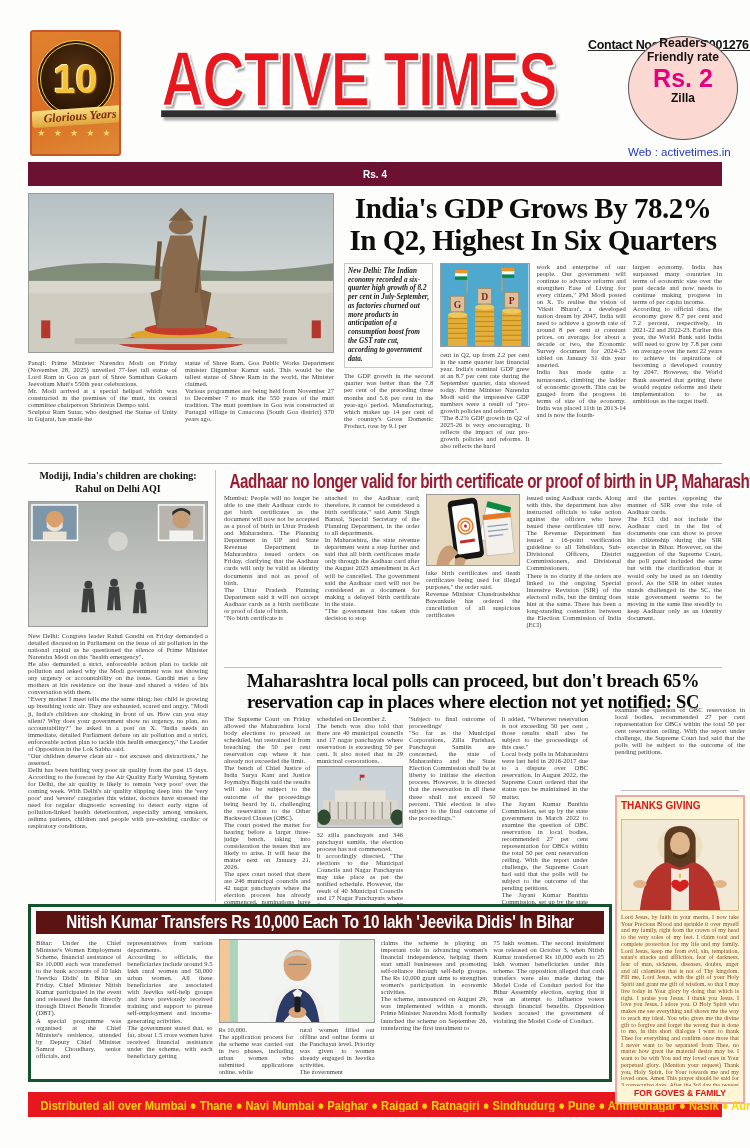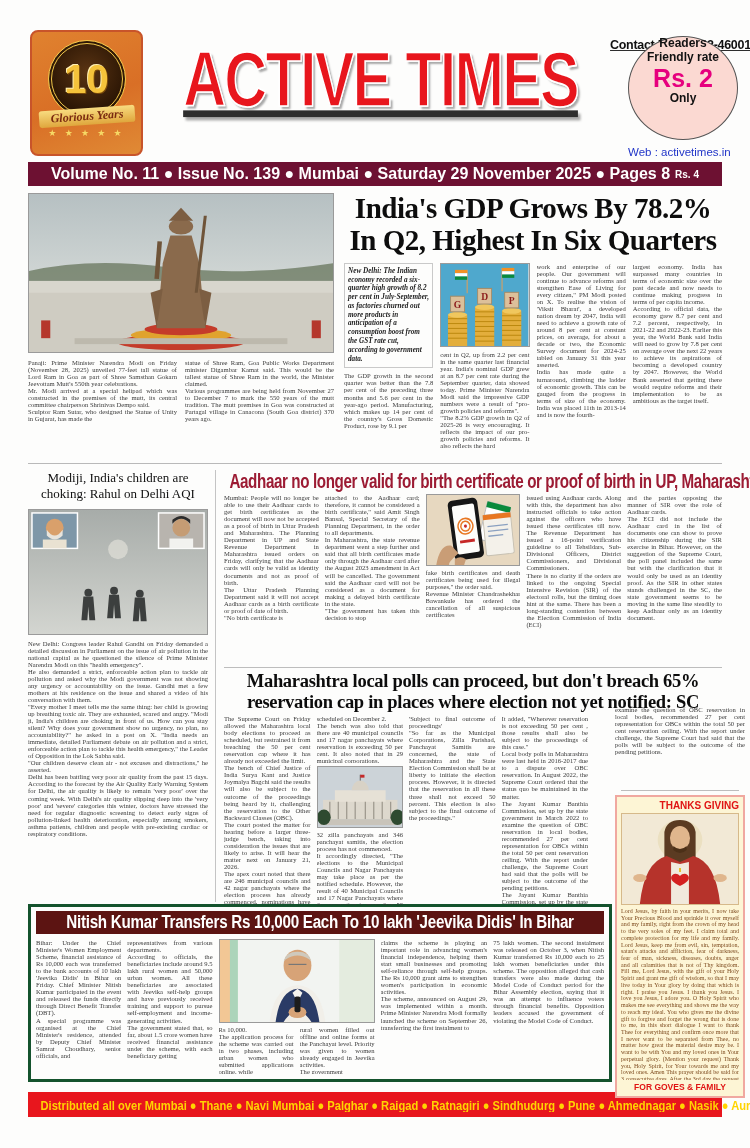--- a/index.html
+++ b/index.html
@@ -5,23 +5,23 @@
   * { margin:0; padding:0; box-sizing:border-box; }
   html,body { background:#ffffff; }
   .page {
     position:relative; width:750px; height:1148px; margin:0 auto;
     background:#fdfdfc; overflow:hidden;
     font-family:"Liberation Serif", serif; color:#2e2e2e;
   }
   
   .masthead { height:160px; display:flex; padding:30px 6px 0 30px; gap:8px; }
   .logo-box {
-    width:113px; height:126px; flex:none; position:relative;
+    width:91px; height:126px; flex:none; position:relative;
     background:linear-gradient(160deg,#e0822f,#d96f26 55%,#e08a35);
-    border:2px solid #c8542a; border-radius:8px; text-align:center; overflow:hidden;
+    border:2px solid #c8542a; border-radius:3px; text-align:center; overflow:hidden;
   }
   .logo-circle {
     width:78px; height:78px; margin:8px auto 0; border-radius:50%;
     background:radial-gradient(circle at 50% 40%, #5a3413, #2d1705 70%);
     border:4px double #f2c94c; display:flex; align-items:center; justify-content:center;
   }
   .logo-ten {
     font-family:"Liberation Sans",sans-serif; font-weight:bold; font-size:40px;
     color:#f5c33b; text-shadow:1px 1px 0 #7a4a0a, -1px -1px 0 #fff0b3;
   }
@@ -92,21 +92,21 @@
   .gdp-col { flex:1; min-width:0; }
   .gdp-intro {
     border:1px solid #c9c9c9; padding:3px 3px 4px; font-weight:bold; font-style:italic;
     font-size:7.2px; line-height:1.22; text-align:left; white-space:pre-line; color:#222;
     margin-bottom:4px;
   }
   .gdp-img { height:84px; margin-bottom:4px; }
   
   .middle-band { height:438px; margin:0 28px; padding-top:6px; display:flex; }
   .rahul { width:188px; flex:none; padding-right:7px; border-right:1px solid #c4c4c4; }
-  .rahul-headline { font-weight:normal; font-size:13px; line-height:1.25; text-align:center; color:#101010; }
+  .rahul-headline { font-weight:bold; font-size:10px; line-height:1.25; text-align:center; color:#101010; }
   .rahul-photo { height:126px; margin:6px 0 5px; }
   .rahul-body { height:288px; }
   .right-part { flex:1; min-width:0; padding-left:8px; }
   .aadhaar-headline { height:24px; text-align:center; }
   .aadhaar-headline span {
     display:inline-block; font-family:"Liberation Sans",sans-serif; font-weight:bold;
     font-size:15.5px; color:#9c1b33; letter-spacing:-0.4px; white-space:nowrap;
     transform:scale(0.98,1.3); transform-origin:center top;
   }
   .aadhaar-cols { display:flex; gap:6px; height:168px; }
@@ -115,21 +115,21 @@
   .polls-rule { border-top:1px solid #bdbdbd; margin:5px 0 3px; }
   .polls-headline { height:44px; font-weight:bold; font-size:18.5px; line-height:1.15; text-align:center; color:#0c0c0c; letter-spacing:-0.3px; }
   .polls-cols { display:flex; gap:6px; height:190px; margin-right:134px; }
   .polls-col { flex:1; min-width:0; display:flex; flex-direction:column; }
   .sc-img { height:62px; margin:3px 0; }
   
   .right-rail { position:absolute; top:706px; right:5px; width:130px; }
   .rail-col5 { height:80px; }
   .rail-rule { border-top:1px solid #bdbdbd; margin:4px 6px; }
   .ad-box { border:2px solid #f0a8a0; background:#fdf5d5; padding:3px 4px 4px; }
-  .ad-title { text-align:right; color:#e01414; font-family:"Liberation Sans",sans-serif; font-weight:bold; font-size:10px; margin-bottom:2px; }
+  .ad-title { text-align:left; color:#e01414; font-family:"Liberation Sans",sans-serif; font-weight:bold; font-size:10px; margin-bottom:8px; }
   .ad-img { height:92px; margin-bottom:3px; border:1px solid #d6b98a; }
   .ad-body { font-size:6px; line-height:1.12; text-align:justify; color:#7d4a1e; white-space:pre-line; overflow:hidden; height:172px; }
   .ad-footer { text-align:center; color:#e01414; font-family:"Liberation Sans",sans-serif; font-weight:bold; font-size:8.5px; margin-top:2px; }
   
   .nitish-band { height:180px; margin:2px 28px 0; }
   .nitish-box { width:584px; height:178px; border:3px solid #14532d; padding:4px 5px; background:#fdfdfc; }
   .nitish-bar {
     background:#5c1412; color:#fff; text-align:center; padding:2px 0 3px;
   }
   .nitish-bar span {
@@ -167,28 +167,27 @@
     </div>
     <div class="mast-center">
       <div class="paper-title">ACTIVE TIMES</div>
       <div class="contact-line">Contact Nos. : 022-46001276 • 022-46007644 • 7718872559 • 9892392559 • 9833891888 • 9833852111</div>
     </div>
     <div class="mast-right">
       <div class="price-oval">
         <span class="small">Readers</span>
         <span class="small">Friendly rate</span>
         <span class="price-rs">Rs. 2</span>
-        <span class="small">Only</span>
+        <span class="small">Zilla</span>
       </div>
       <div class="website">Web : activetimes.in</div>
     </div>
   </div>
 
   <div class="volume-bar">
-    <span>Volume No. 11 ● Issue No. 139 ● Mumbai ● Saturday 29 November 2025 ● Pages 8</span>
     <span class="rs">Rs. 4</span>
   </div>
 
   <div class="top-band">
     <div class="goa">
       <div class="goa-top">
         <div class="goa-photo img-frame">
           <svg viewBox="0 0 200 160" width="100%" height="100%" preserveAspectRatio="none">
             <defs>
                 <linearGradient id="sky1" x1="0" y1="0" x2="0" y2="1">

